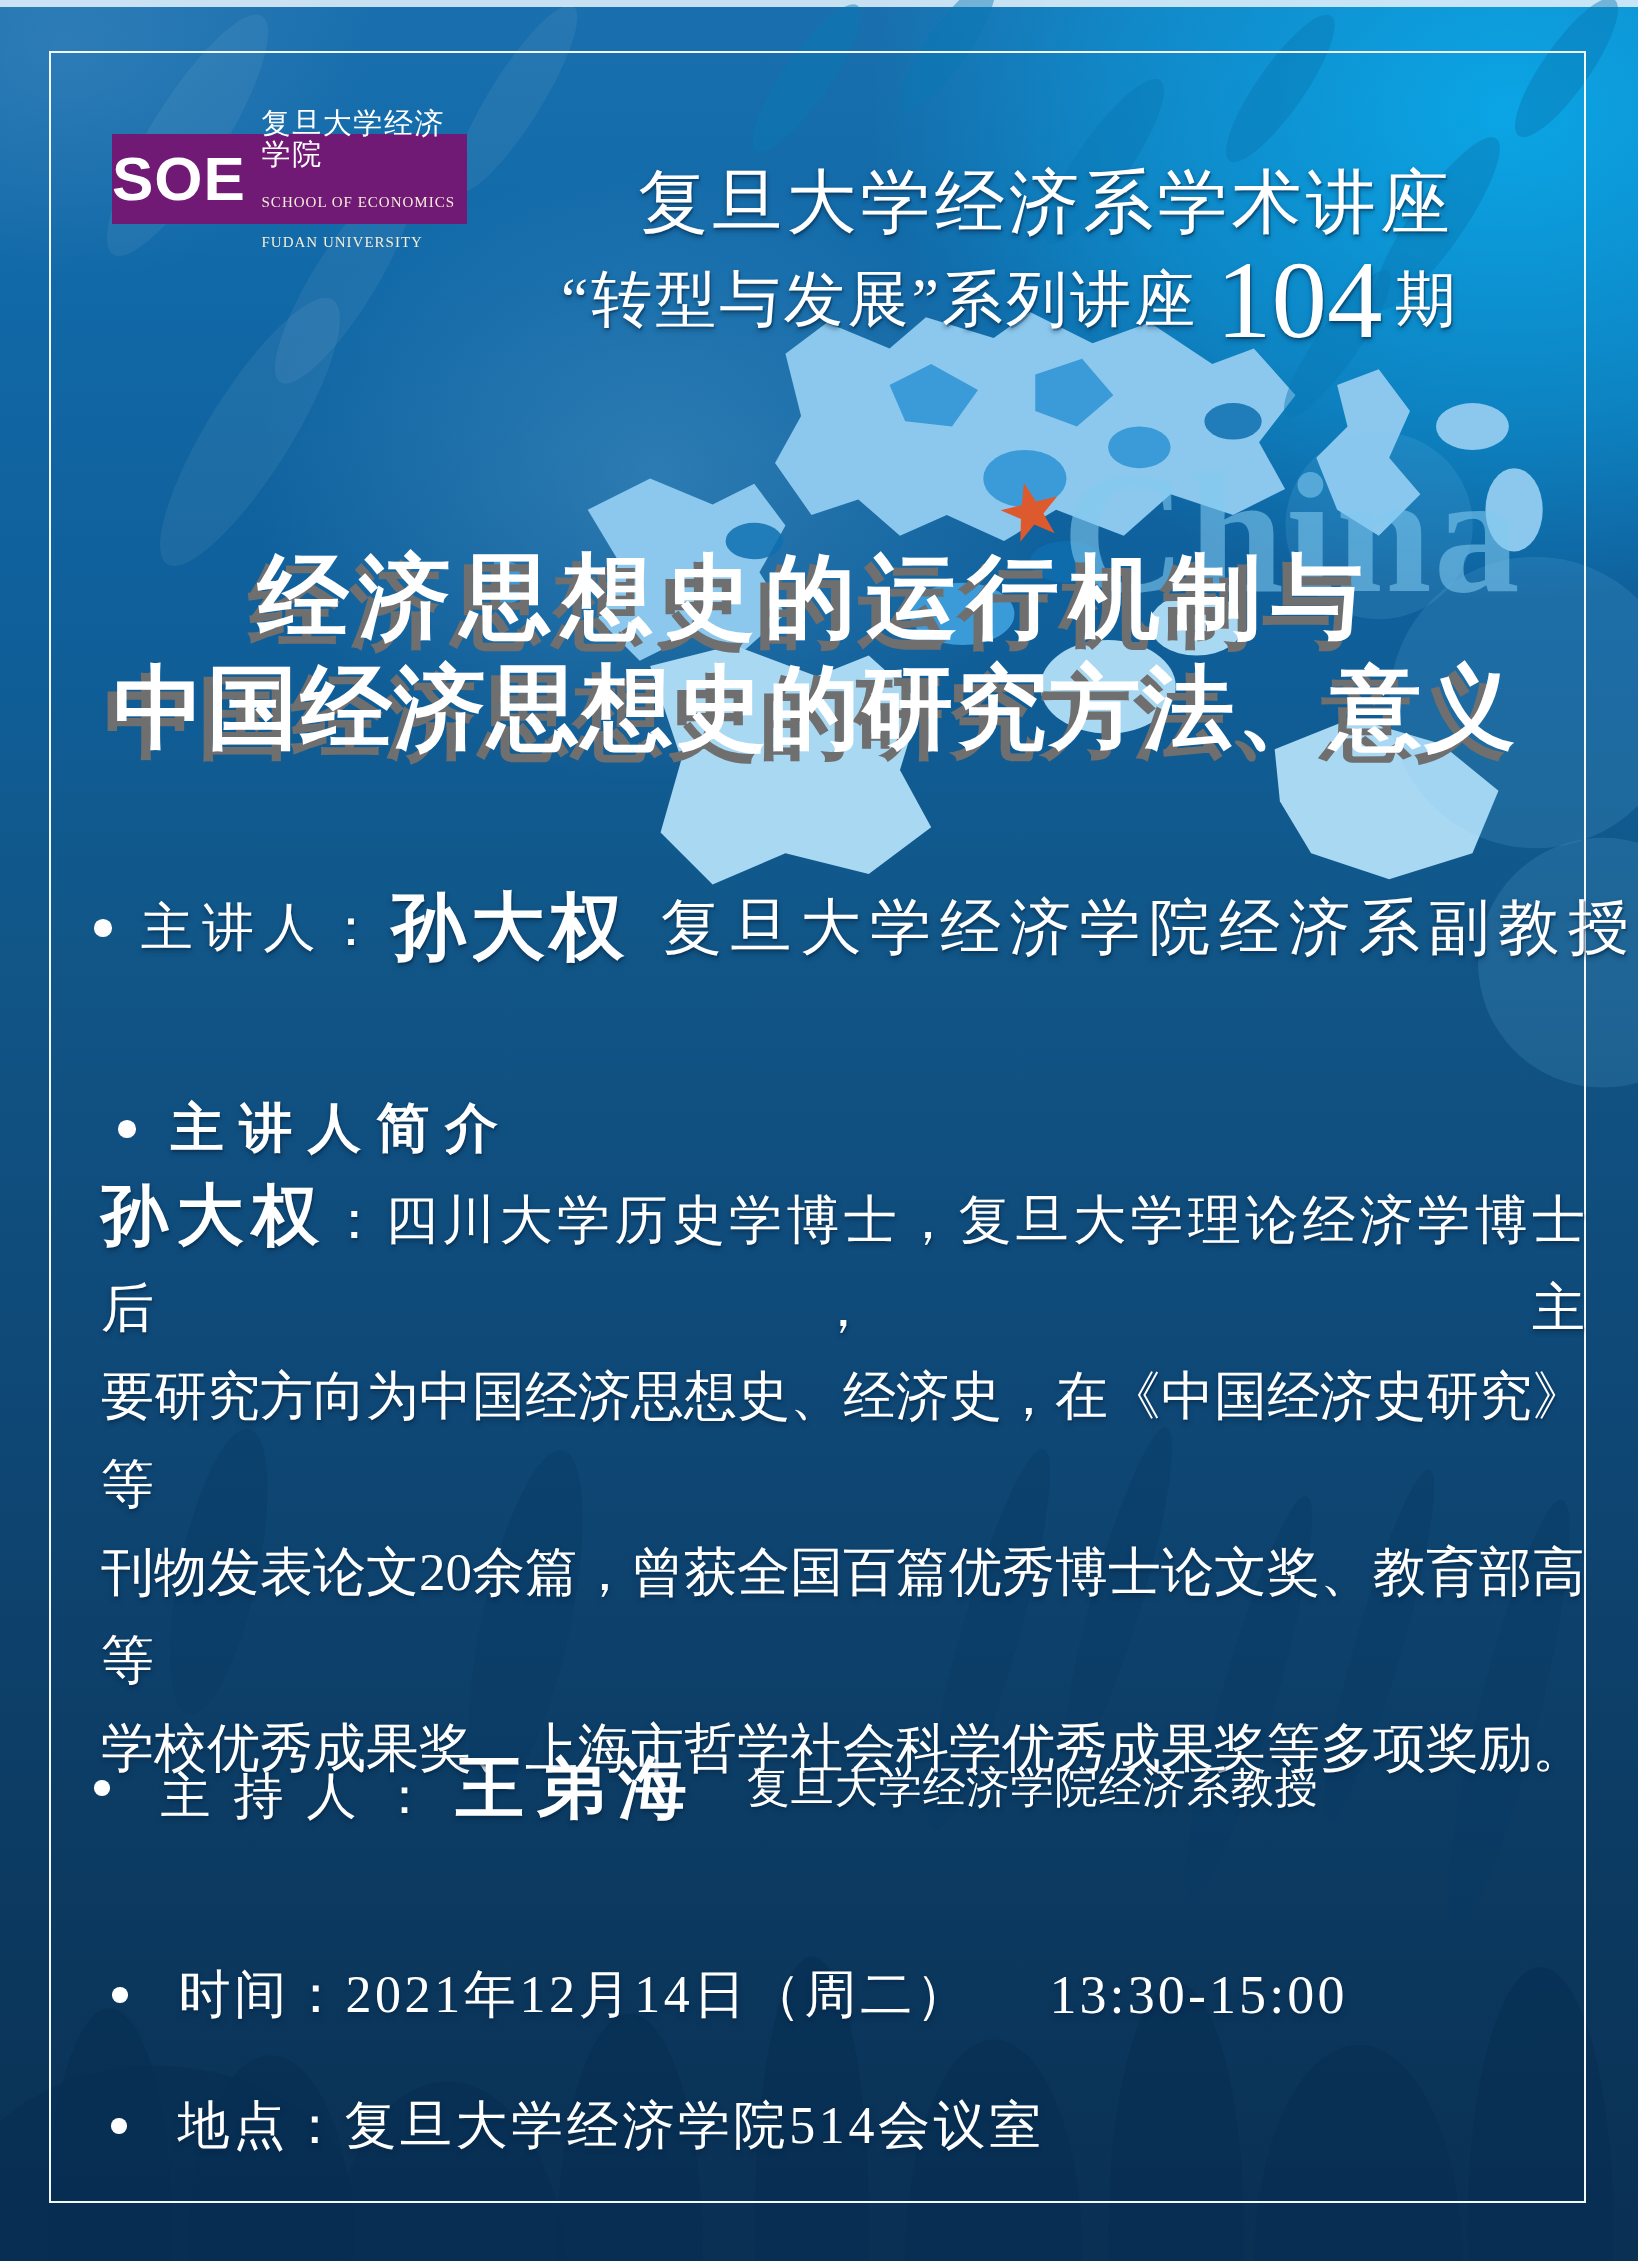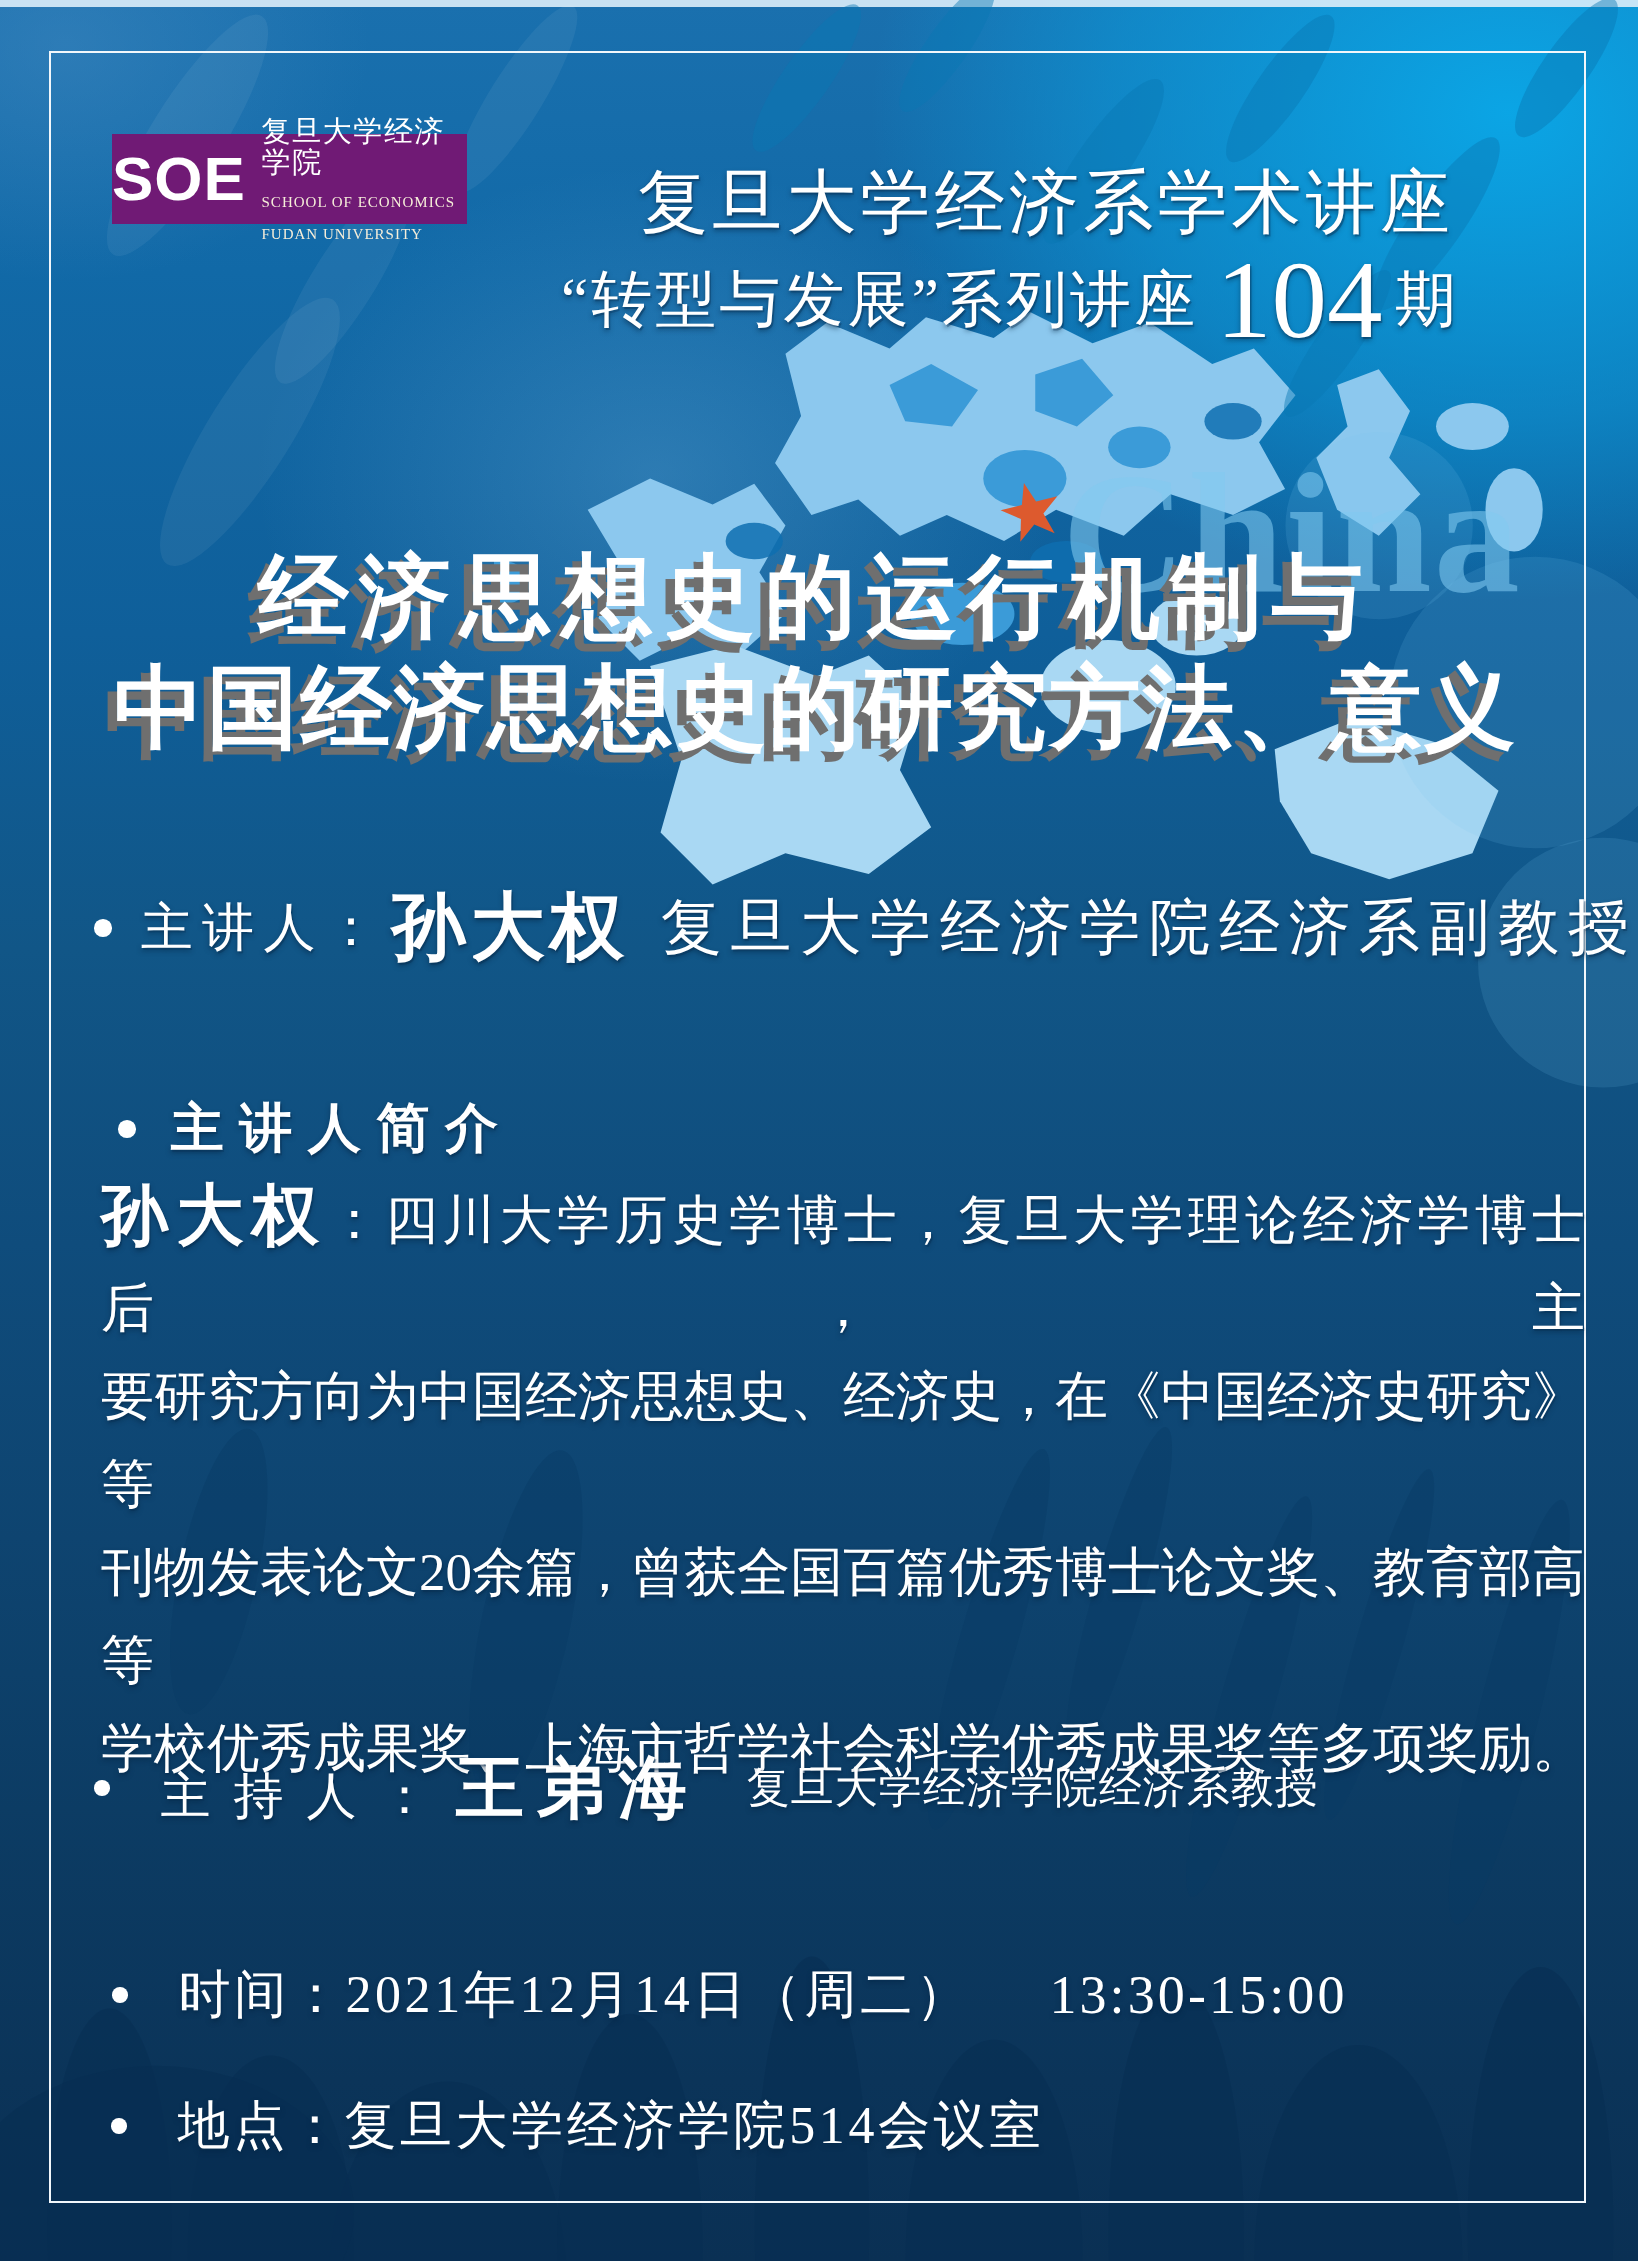--- a/index.html
+++ b/index.html
@@ -17,23 +17,23 @@
   .decor{position:absolute;inset:0;z-index:3;pointer-events:none;}
   .wm{position:absolute;font-weight:bold;z-index:2;white-space:nowrap;line-height:1;}
   .wm-china{left:1062px;top:447px;font-size:172px;color:rgba(130,202,240,0.58);letter-spacing:2.1px;}
   .wm-world{left:632px;top:937px;font-size:337px;color:rgba(8,82,132,0.36);letter-spacing:1px;}
   .frame{position:absolute;left:49px;top:51px;width:1533px;height:2148px;border:2.6px solid #f2f7fb;z-index:4;}
   .star{position:absolute;left:1000px;top:481px;width:62px;height:61px;z-index:5;transform:rotate(-14deg);}
   
   .logo{position:absolute;left:112px;top:134px;width:355px;height:90px;background:#701a75;z-index:6;
     display:flex;align-items:center;justify-content:center;gap:15.6px;font-family:"Liberation Sans","DejaVu Sans",sans-serif;}
   .logo-abbr{font-size:62px;font-weight:bold;letter-spacing:1px;color:#fff;line-height:1;}
-  .logo-right{display:flex;flex-direction:column;line-height:1.08;gap:16px;}
+  .logo-right{display:flex;flex-direction:column;line-height:1.08;}
   .logo-cn{font-size:29px;letter-spacing:1.6px;color:#fff;}
-  .logo-en{font-size:15px;letter-spacing:1px;color:#f6eed9;font-family:"Liberation Serif",serif;}
+  .logo-en{font-size:15px;letter-spacing:1px;color:#f6eed9;font-family:"Liberation Serif",serif;margin-top:24px;}
   
   .soft{text-shadow:0 3.1px 5.2px rgba(3,34,62,0.5),1.6px 2.1px 0 rgba(9,48,86,0.35);}
   .hdr1{position:absolute;left:638px;top:156px;font-size:70px;letter-spacing:4.2px;z-index:6;white-space:nowrap;}
   .hdr2{position:absolute;left:561px;top:244px;z-index:6;display:flex;align-items:center;white-space:nowrap;}
   .hdr2-series{font-size:61px;letter-spacing:3.1px;}
   .hdr2-issue{font-size:111px;line-height:1;margin:0 9.4px 0 17.7px;}
   .hdr2-unit{font-size:61px;margin-left:3.1px;}
   
   .title{position:absolute;left:49px;top:542px;width:1533px;text-align:center;z-index:6;font-weight:bold;}
   .title div{line-height:111px;white-space:nowrap;text-shadow:-9.4px 10.4px 0 #6f6f6f;}

